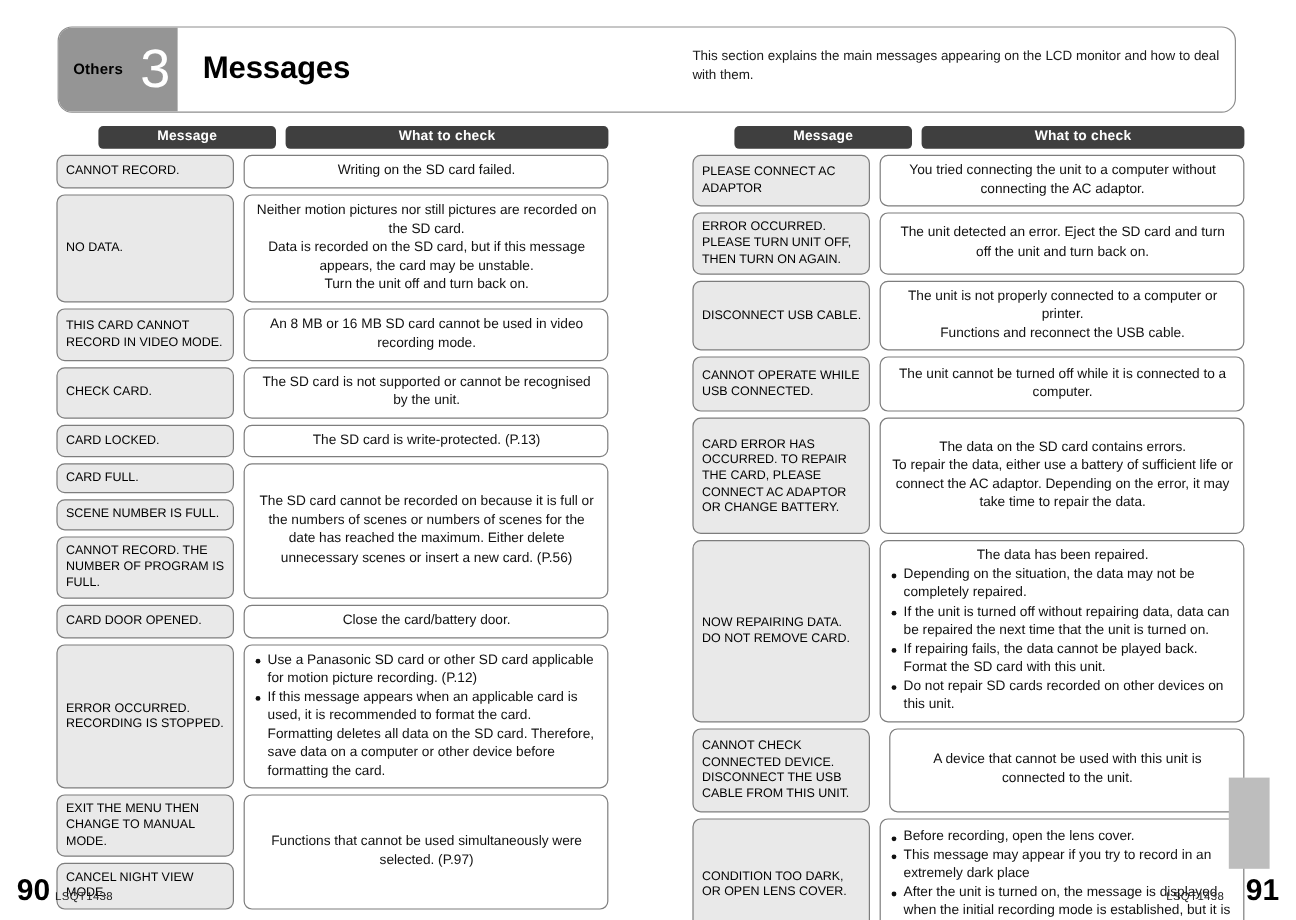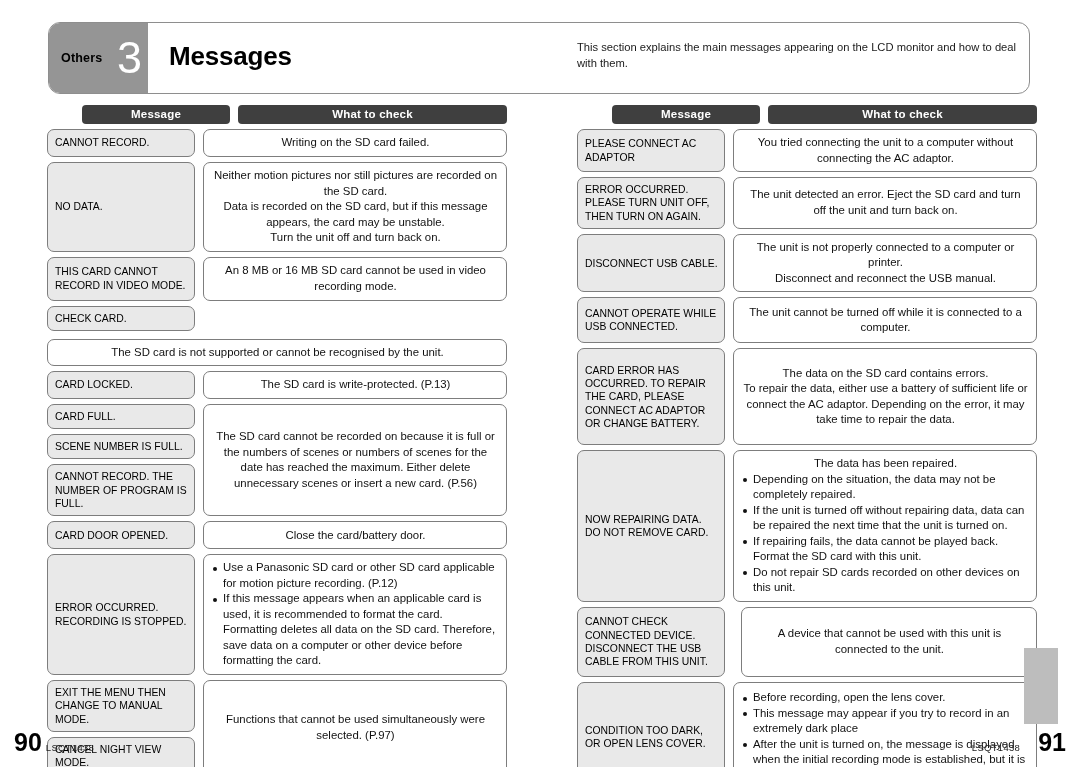--- a/index.html
+++ b/index.html
@@ -230,21 +230,21 @@
           </div>
         </div>
         <div class="trow" style="min-height: 44px;">
           <div class="msg-stack">
             <div class="cell-msg">THIS CARD CANNOT RECORD IN VIDEO MODE.</div>
           </div>
           <div class="cell-check">
             <p>An 8 MB or 16 MB SD card cannot be used in video recording mode.</p>
           </div>
         </div>
-        <div class="trow" style="min-height: 38px; flex-direction: column;">
+        <div class="trow" style="min-height: 38px;">
           <div class="msg-stack">
             <div class="cell-msg">CHECK CARD.</div>
           </div>
           <div class="cell-check">
             <p>The SD card is not supported or cannot be recognised by the unit.</p>
           </div>
         </div>
         <div class="trow" style="min-height: 27px;">
           <div class="msg-stack">
             <div class="cell-msg">CARD LOCKED.</div>
@@ -315,21 +315,21 @@
           <div class="cell-check">
             <p>The unit detected an error. Eject the SD card and turn off the unit and turn back on.</p>
           </div>
         </div>
         <div class="trow" style="min-height: 50px;">
           <div class="msg-stack">
             <div class="cell-msg">DISCONNECT USB CABLE.</div>
           </div>
           <div class="cell-check">
             <p>The unit is not properly connected to a computer or printer.</p>
-            <p>Disconnect and reconnect the USB manual.</p>
+            <p>Functions and reconnect the USB cable.</p>
           </div>
         </div>
         <div class="trow" style="min-height: 46px; border-radius: 14px;">
           <div class="msg-stack">
             <div class="cell-msg">CANNOT OPERATE WHILE USB CONNECTED.</div>
           </div>
           <div class="cell-check">
             <p>The unit cannot be turned off while it is connected to a computer.</p>
           </div>
         </div>

